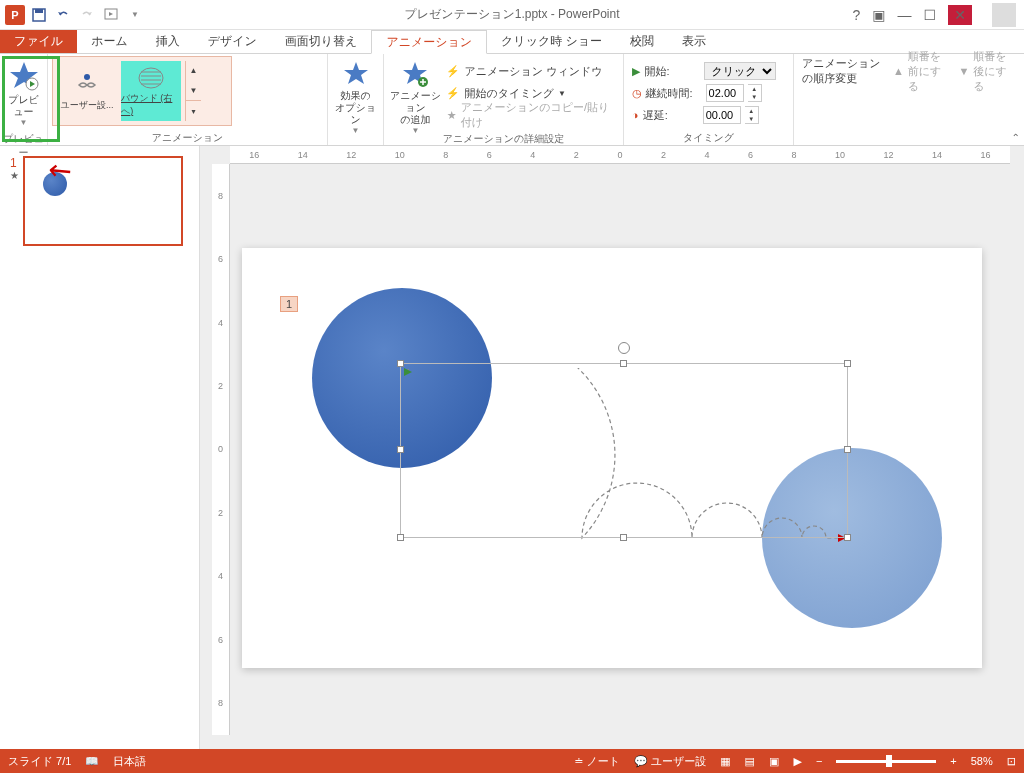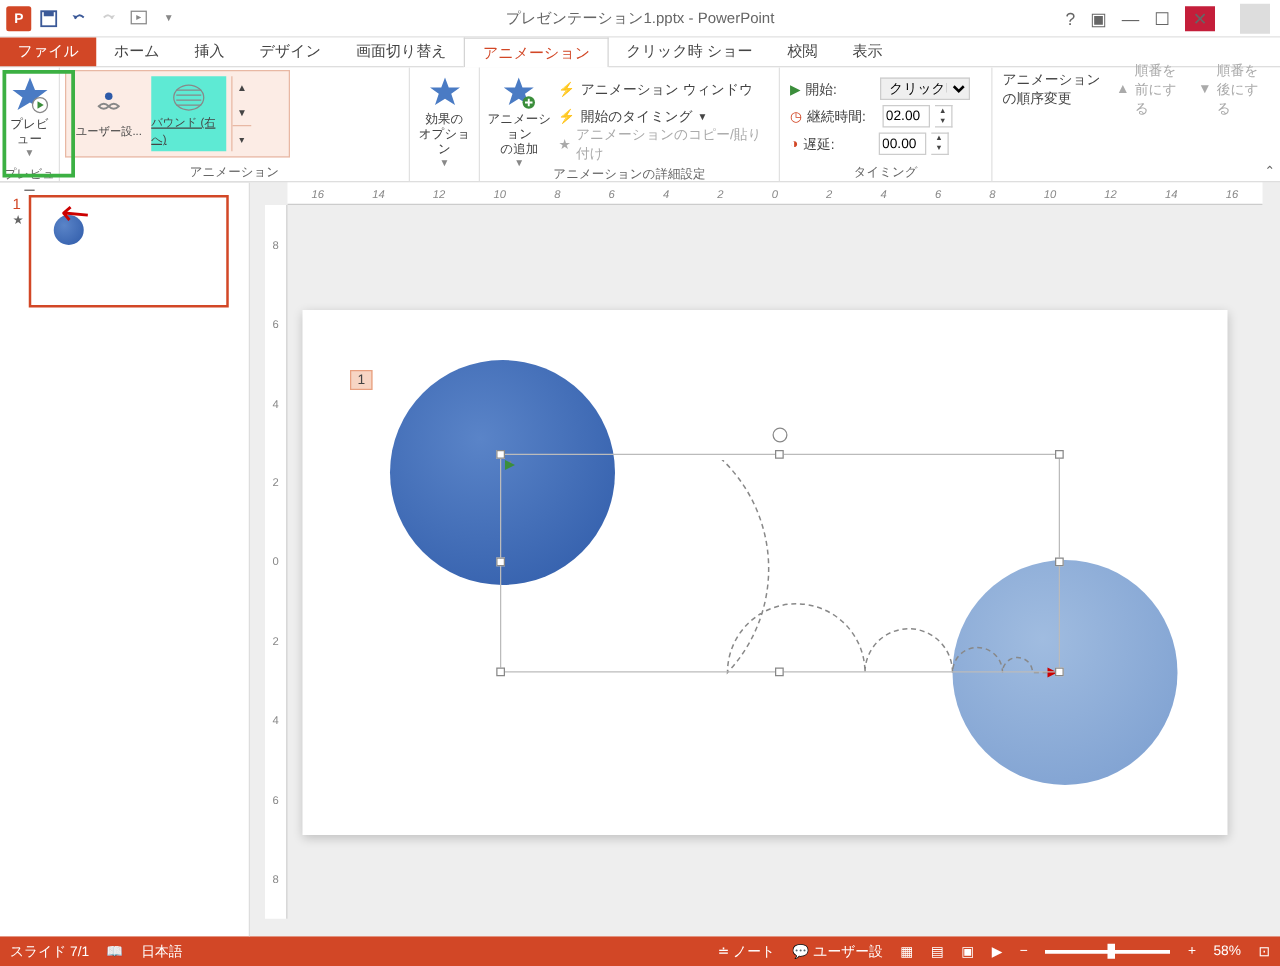--- a/index.html
+++ b/index.html
@@ -52,21 +52,21 @@
 
 .main { display: flex; height: 603px; background: #eee; }
 .slide-panel { width: 200px; background: #fff; border-right: 1px solid #ddd; padding: 10px; overflow-y: auto; }
 .thumb-container { display: flex; gap: 4px; }
 .thumb-num { font-size: 12px; color: #d24726; }
 .thumb-star { font-size: 10px; color: #666; }
 .thumb { width: 160px; height: 90px; border: 2px solid #d24726; background: #fff; position: relative; }
 .thumb-circle { position: absolute; left: 18px; top: 14px; width: 24px; height: 24px; border-radius: 50%; background: radial-gradient(circle at 35% 35%, #5a84c8, #2e5aa8); }
 
 .canvas-area { flex: 1; position: relative; background: #eee; display: flex; align-items: center; justify-content: center; }
-.ruler-h { position: absolute; top: 0; left: 30px; right: 14px; height: 18px; background: #fff; border-bottom: 1px solid #ccc; font-size: 9px; display: flex; align-items: center; justify-content: space-around; color: #888; font-style: italic; }
+.ruler-h { position: absolute; top: 0; left: 30px; right: 14px; height: 18px; background: #fff; border-bottom: 1px solid #ccc; font-size: 9px; display: flex; align-items: center; justify-content: space-around; color: #888; }
 .ruler-v { position: absolute; top: 18px; left: 12px; bottom: 14px; width: 18px; background: #fff; border-right: 1px solid #ccc; font-size: 9px; display: flex; flex-direction: column; align-items: center; justify-content: space-around; color: #888; }
 .slide { width: 740px; height: 420px; background: #fff; box-shadow: 0 2px 8px rgba(0,0,0,0.2); position: relative; margin-top: 20px; }
 .circle1 { position: absolute; left: 70px; top: 40px; width: 180px; height: 180px; border-radius: 50%; background: radial-gradient(circle at 40% 35%, #5a84c8, #2e5aa8); }
 .circle2 { position: absolute; left: 520px; top: 200px; width: 180px; height: 180px; border-radius: 50%; background: radial-gradient(circle at 40% 35%, #a0bce0, #7a9dcf); }
 .path-box { position: absolute; left: 158px; top: 115px; width: 448px; height: 175px; border: 1px solid #bbb; }
 .path-handle { position: absolute; width: 7px; height: 7px; background: #fff; border: 1px solid #888; }
 .path-rotate { position: absolute; left: 50%; top: -22px; transform: translateX(-50%); width: 12px; height: 12px; border: 1px solid #888; border-radius: 50%; background: #fff; }
 .anim-tag { position: absolute; left: 38px; top: 48px; background: #f7d5c4; border: 1px solid #e8a080; padding: 1px 5px; font-size: 11px; }
 .motion-path { position: absolute; left: 160px; top: 120px; width: 450px; height: 200px; pointer-events: none; }
 

